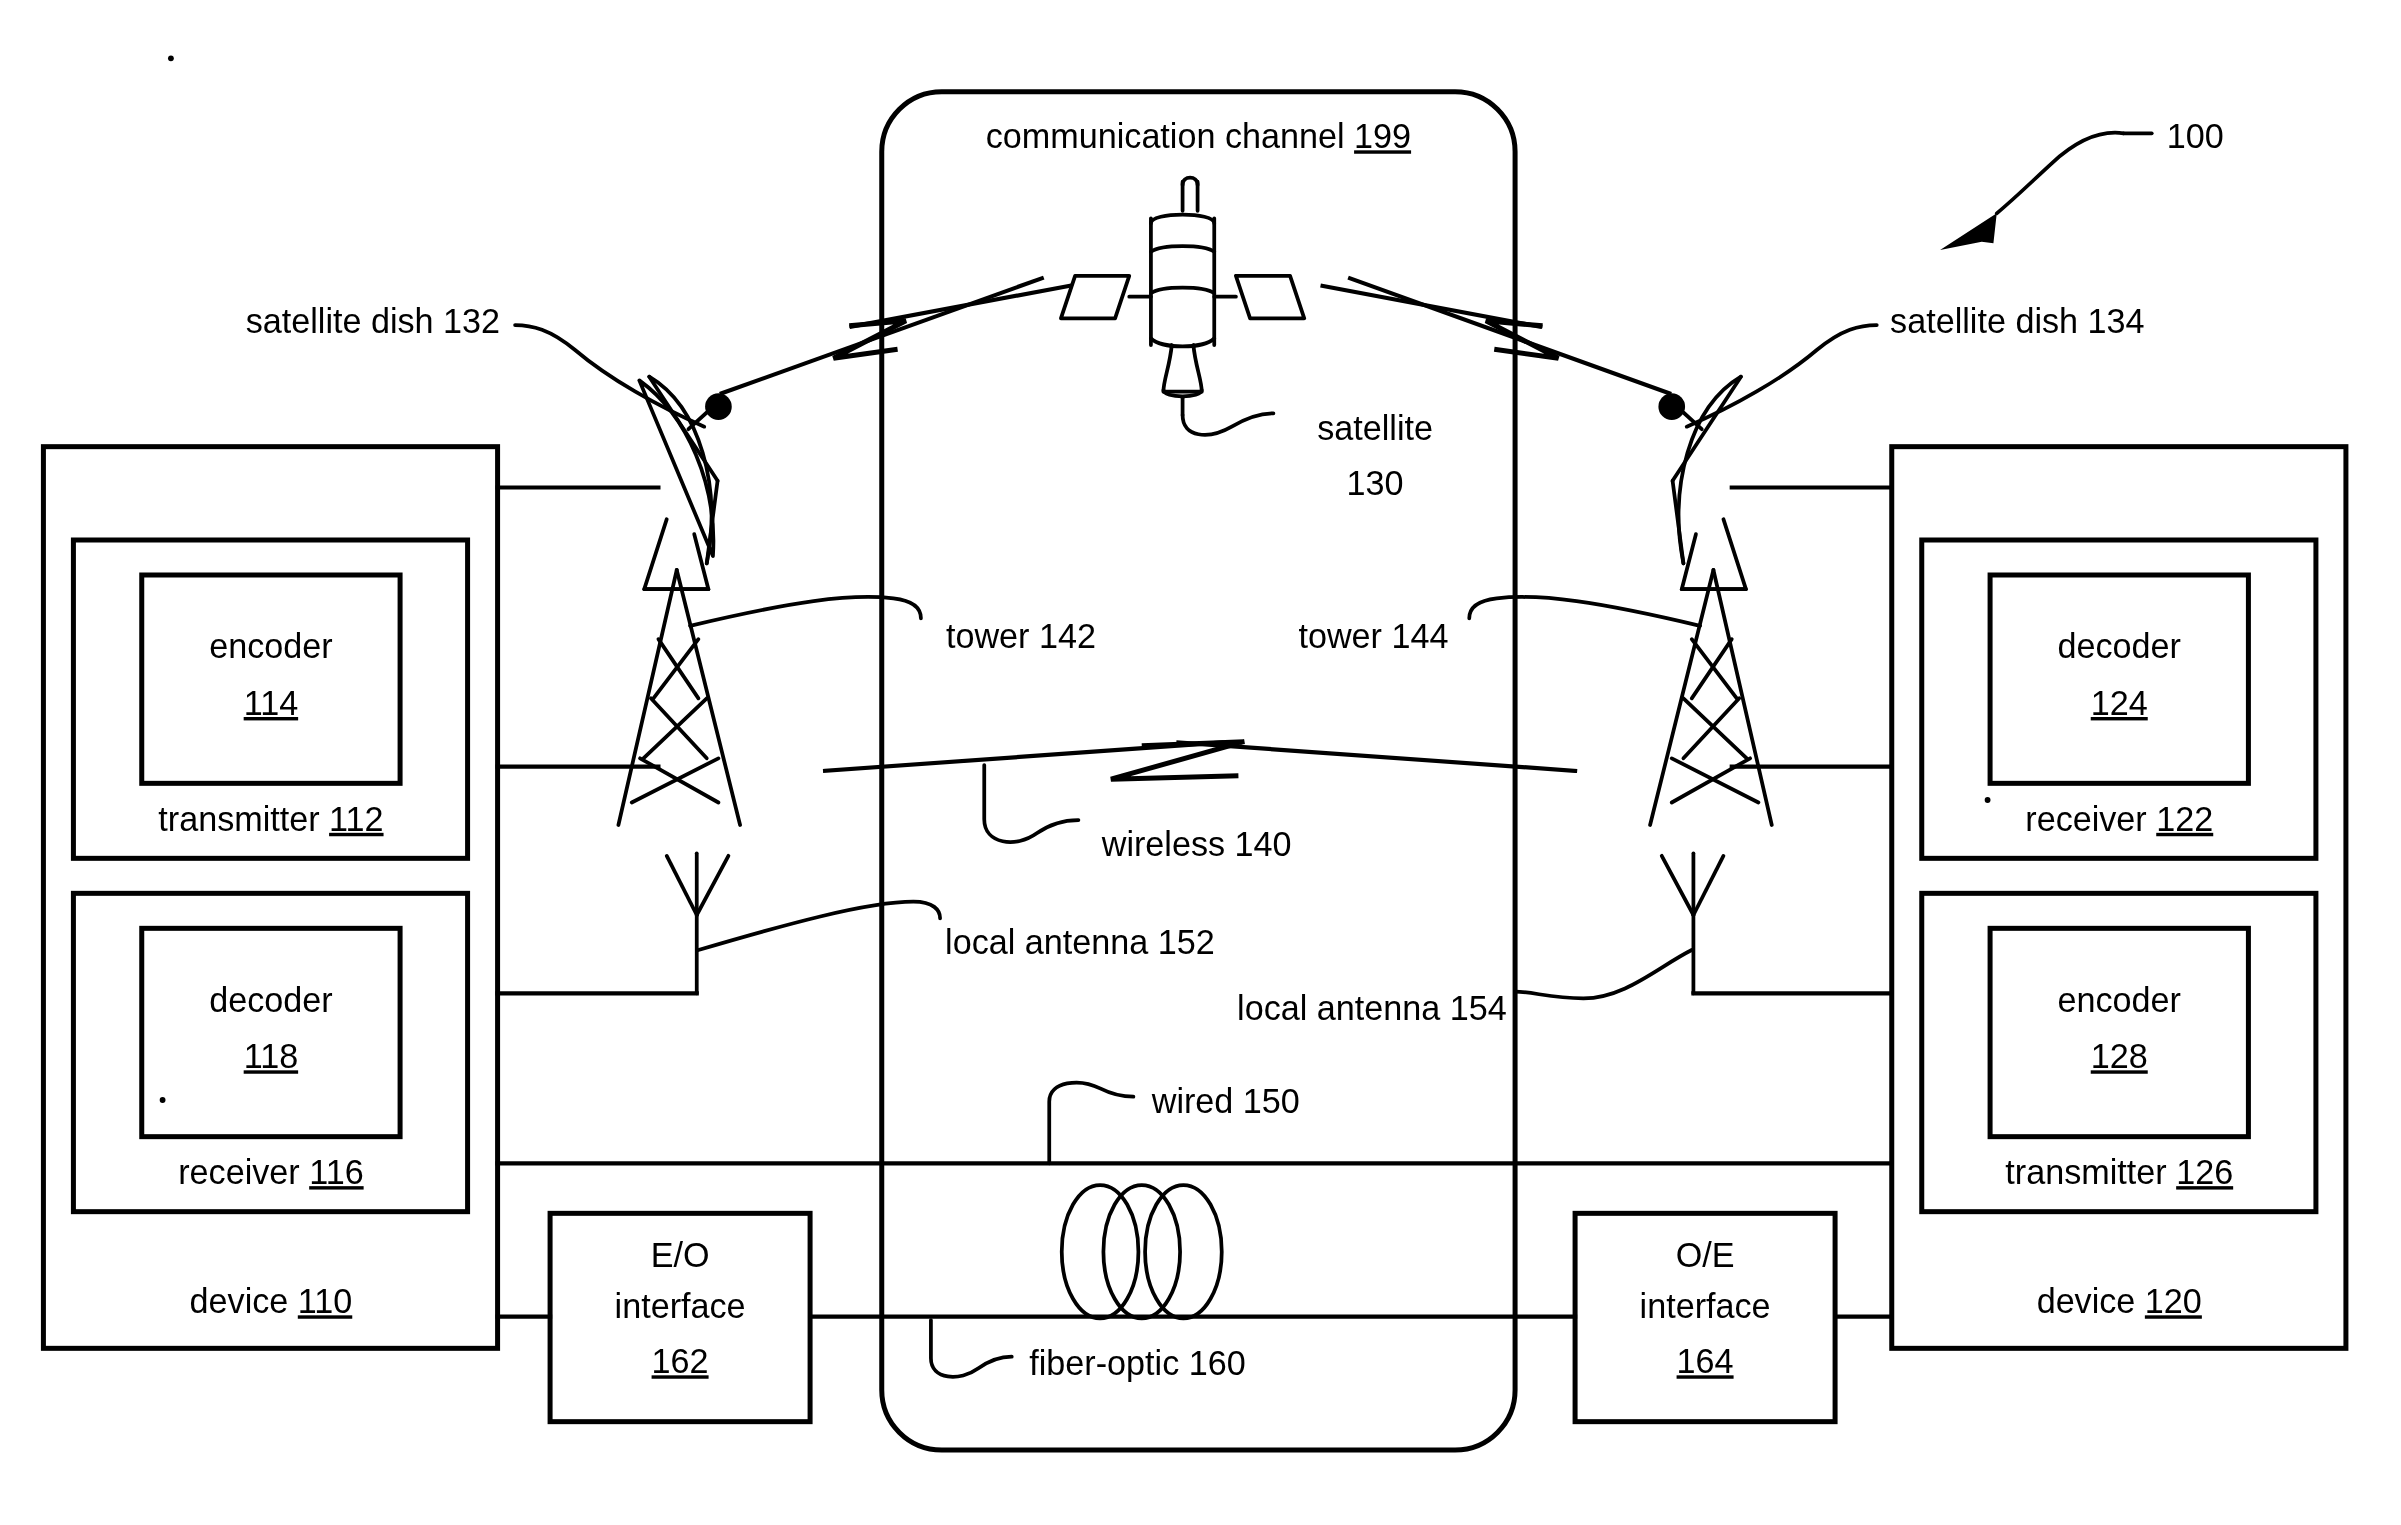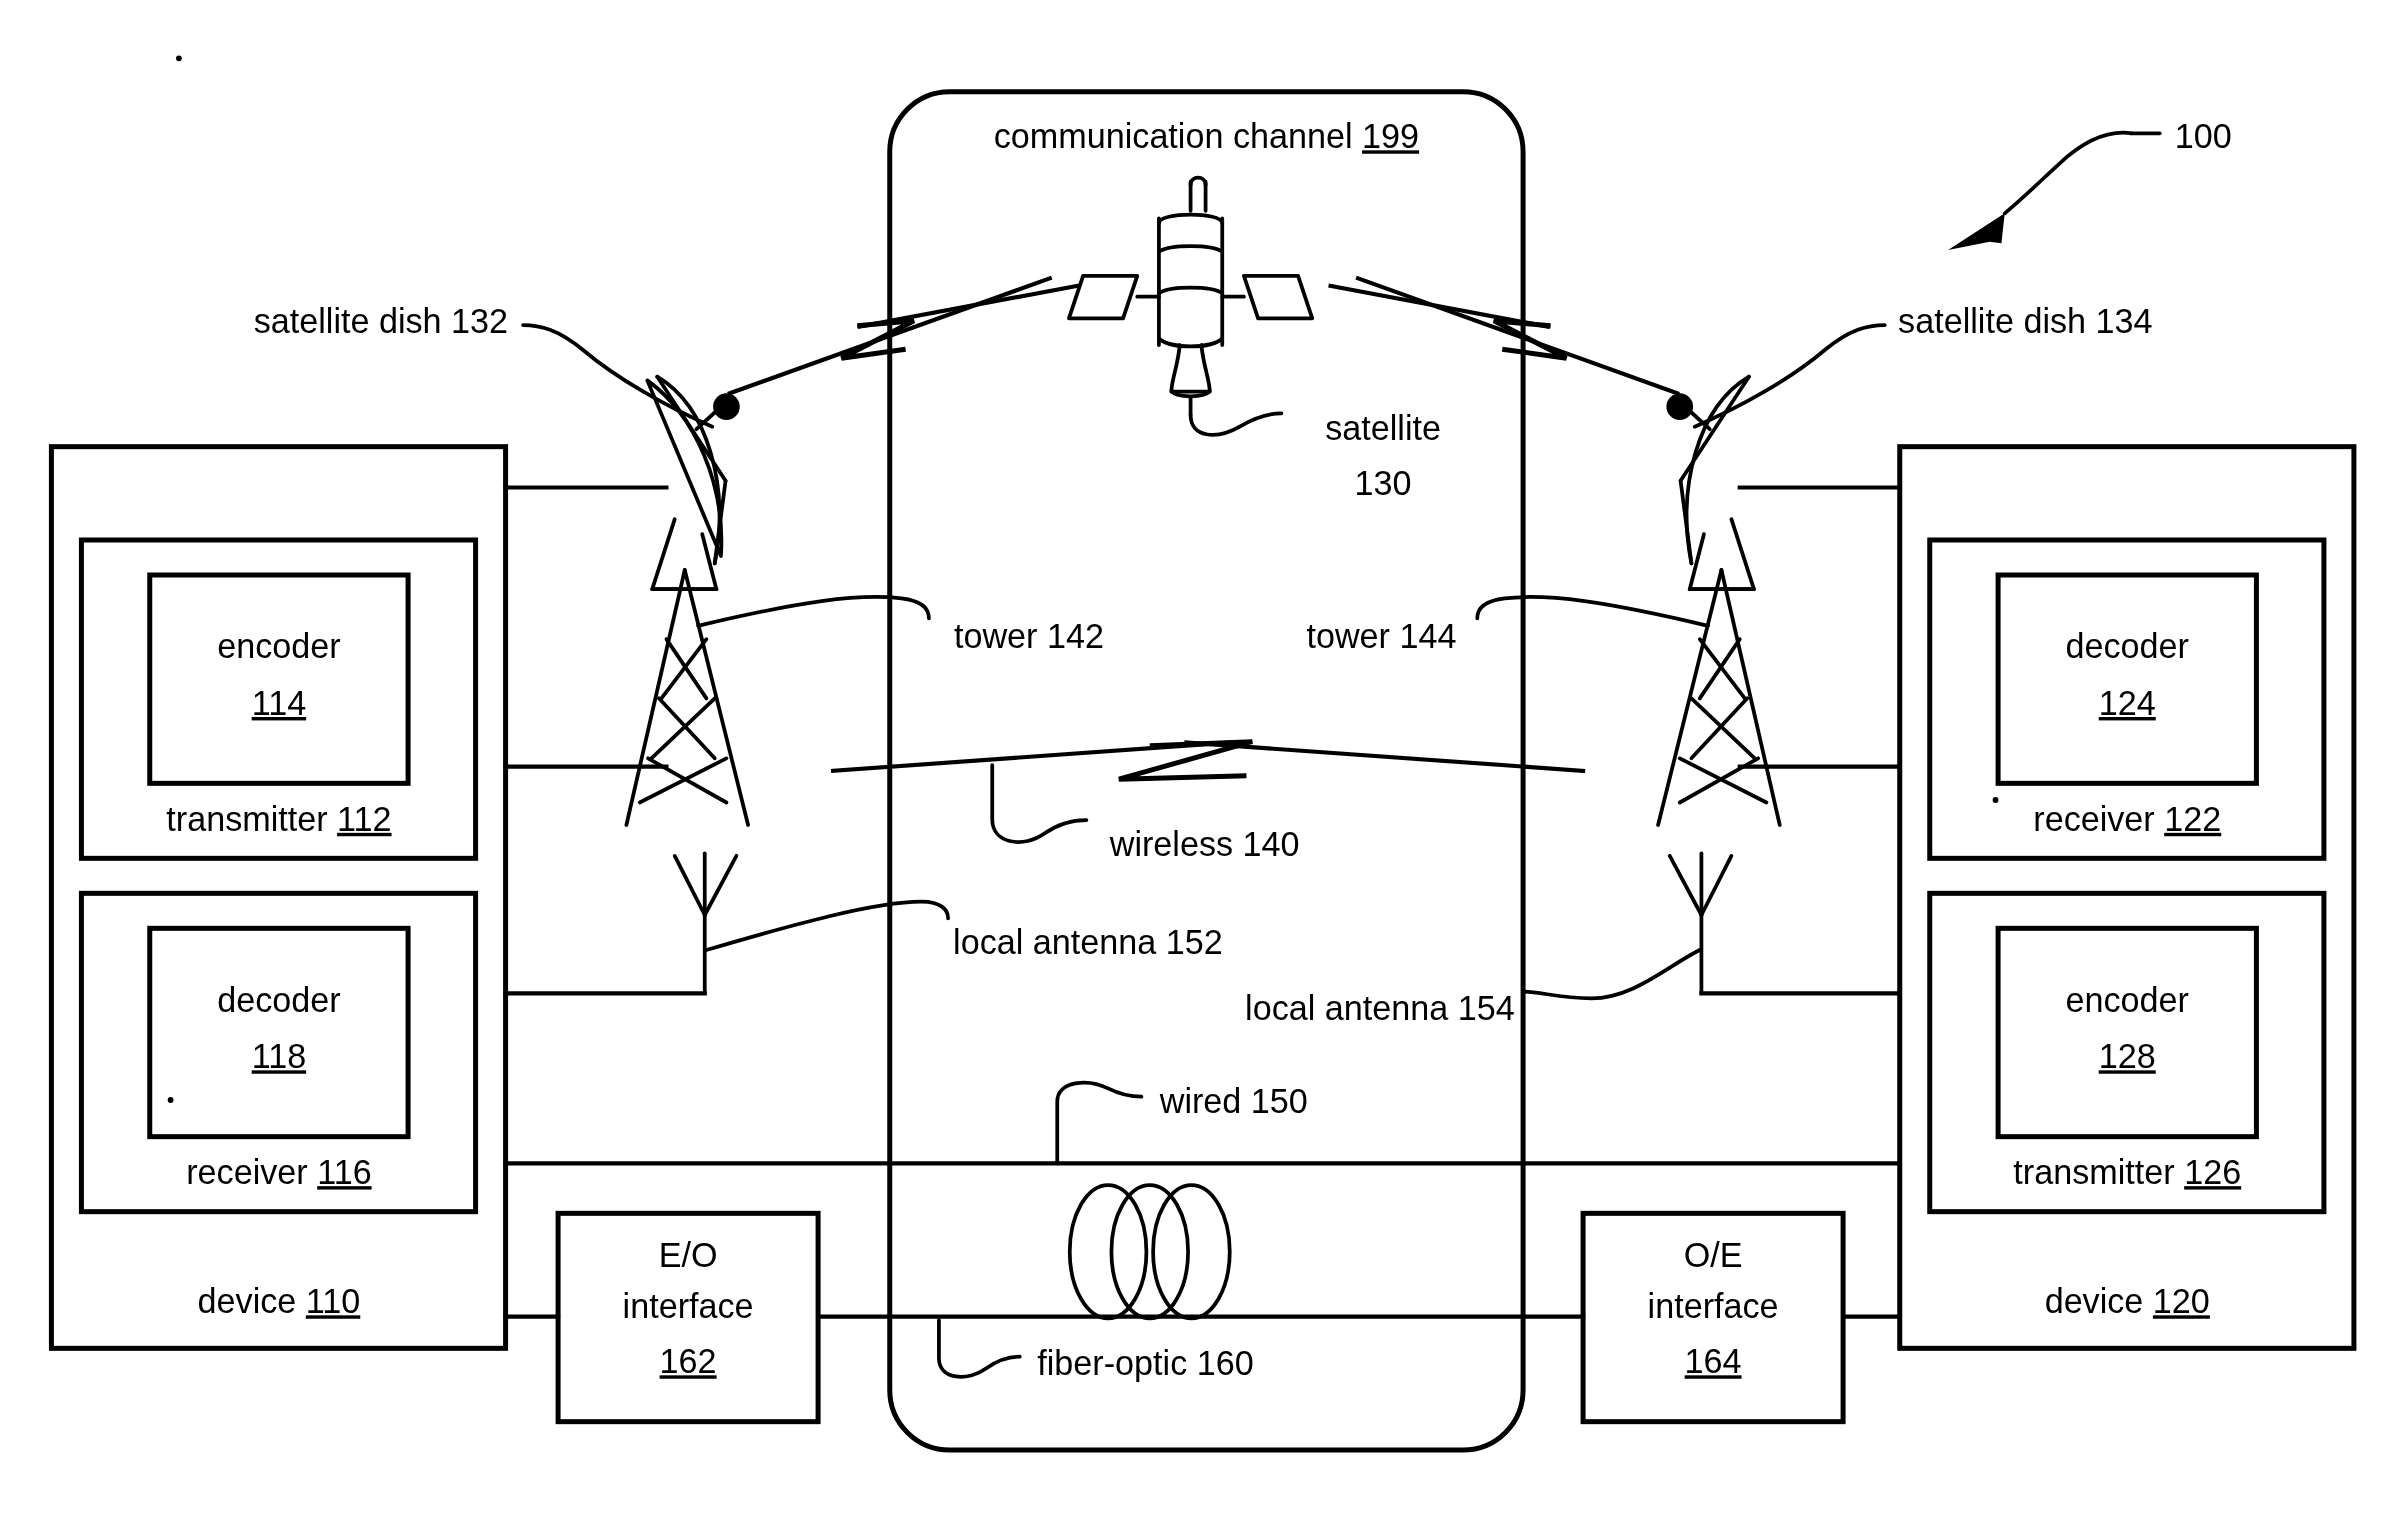--- a/index.html
+++ b/index.html
@@ -12,21 +12,20 @@
     width: 2401px;
     height: 1525px;
     font-family: "Liberation Sans", sans-serif;
     overflow: hidden;
   }
   #figure-root {
     position: relative;
     width: 1980px;
     height: 1525px;
     background: #ffffff;
-    margin-left: 8px;
   }
   svg#diagram {
     display: block;
     width: 2401px;
     height: 1525px;
   }
   .stroke {
     fill: none;
     stroke: #000000;
     stroke-width: 5;

